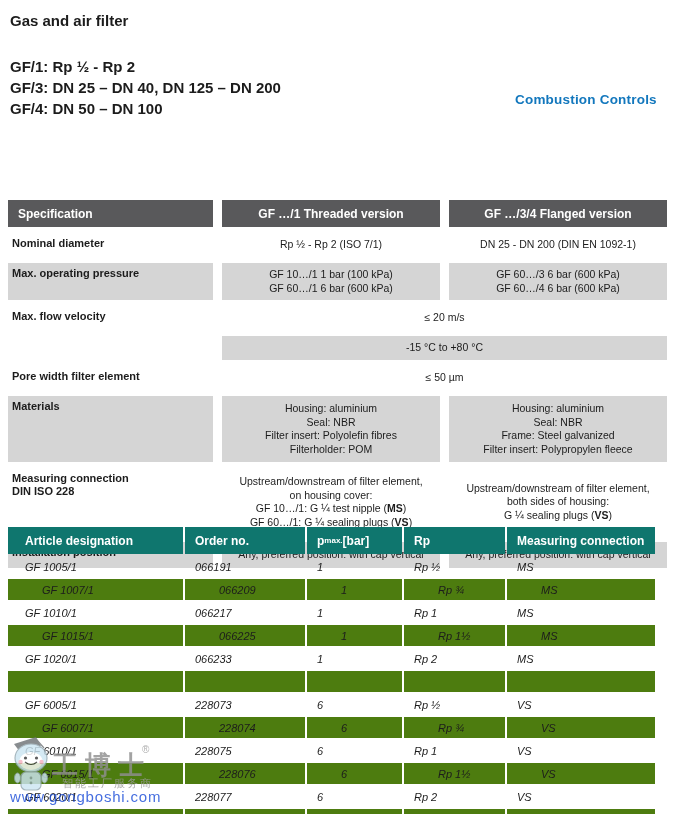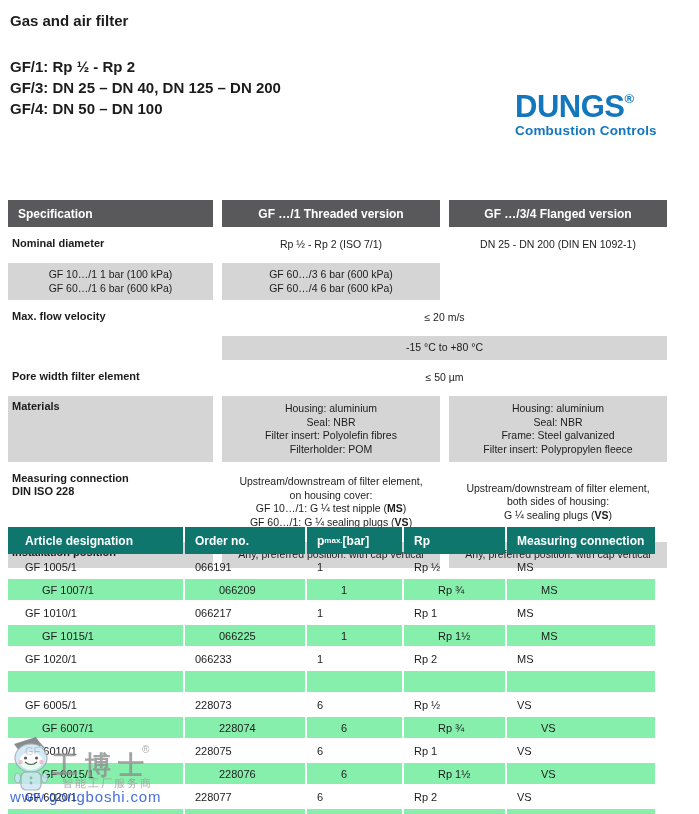--- a/index.html
+++ b/index.html
@@ -42,23 +42,23 @@
   .spec-table .spec-row:nth-of-type(9) .spec-cell{min-height:22px;}
 
   
   .art-table{position:absolute;left:8px;top:527px;width:647px;}
   .art-row{display:grid;grid-template-columns:175px 120px 95px 101px 148px;column-gap:2px;margin-bottom:2px;}
   .art-row.header .hcell{
     background:#0f766e;color:#ffffff;font-size:12px;font-weight:bold;
     height:27px;display:flex;align-items:center;padding-left:10px;
   }
   .art-row.header .hcell:first-child{padding-left:17px;}
-  .art-cell{height:21px;display:flex;align-items:center;font-size:11px;padding-left:10px;}
+  .art-cell{height:21px;display:flex;align-items:center;font-size:11px;padding-left:10px;font-style:italic;}
   .art-cell.c1{padding-left:17px;}
-  .art-row.gray .art-cell{background:#86efac;padding-left:34px;}
+  .art-row.gray .art-cell{background:#4d7c0f;padding-left:34px;}
   sub.mx{font-size:8px;vertical-align:-3px;}
 
   
   .watermark{position:absolute;left:6px;top:730px;width:250px;height:84px;z-index:5;opacity:0.82;}
   .wm-mascot{position:absolute;left:2px;top:4px;}
   .wm-brand{position:absolute;left:46px;top:18px;font-size:26px;font-weight:bold;color:#8f8f8f;
     letter-spacing:7px;font-family:"DejaVu Sans", sans-serif;}
   .wm-reg{position:absolute;left:136px;top:14px;font-size:10px;color:#9a9a9a;}
   .wm-slogan{position:absolute;left:56px;top:46px;font-size:11px;color:#9a9a9a;letter-spacing:2px;
     font-family:"DejaVu Sans", sans-serif;}
@@ -69,23 +69,20 @@
 
 <div class="doc-title">Gas and air filter</div>
 
 <div class="subtitles">
   <div>GF/1: Rp ½ - Rp 2</div>
   <div>GF/3: DN 25 – DN 40, DN 125 – DN 200</div>
   <div>GF/4: DN 50 – DN 100</div>
 </div>
 
 <div class="logo">
-  <div>
-    <span class="brand">DUNGS</span><span class="reg">®</span>
-  </div>
   <div class="tagline">Combustion Controls</div>
 </div>
 
 <div class="spec-table">
   <div class="spec-row header">
     <div class="hcell">Specification</div>
     <div class="hcell">GF …/1 Threaded version</div>
     <div class="hcell">GF …/3/4 Flanged version</div>
   </div>
 
@@ -94,20 +91,23 @@
         <div>Nominal diameter</div>
       </div>
       <div class="spec-cell">
         <div>Rp ½ - Rp 2 (ISO 7/1)</div>
       </div>
       <div class="spec-cell">
         <div>DN 25 - DN 200 (DIN EN 1092-1)</div>
       </div>
     </div>
     <div class="spec-row gray">
+      <div class="spec-cell spec-label">
+        <div>Max. operating pressure</div>
+      </div>
       <div class="spec-cell">
         <div>GF 10…/1  1 bar (100 kPa)</div>
         <div>GF 60…/1  6 bar (600 kPa)</div>
       </div>
       <div class="spec-cell">
         <div>GF 60…/3  6 bar (600 kPa)</div>
         <div>GF 60…/4  6 bar (600 kPa)</div>
       </div>
     </div>
     <div class="spec-row">

